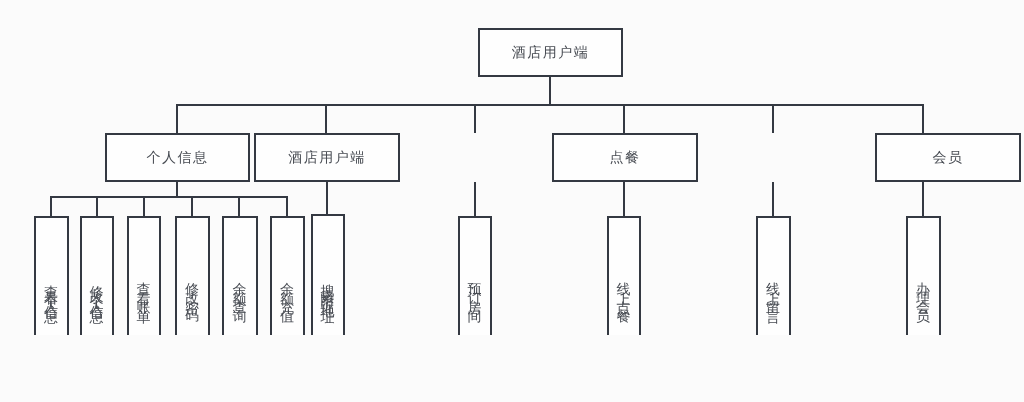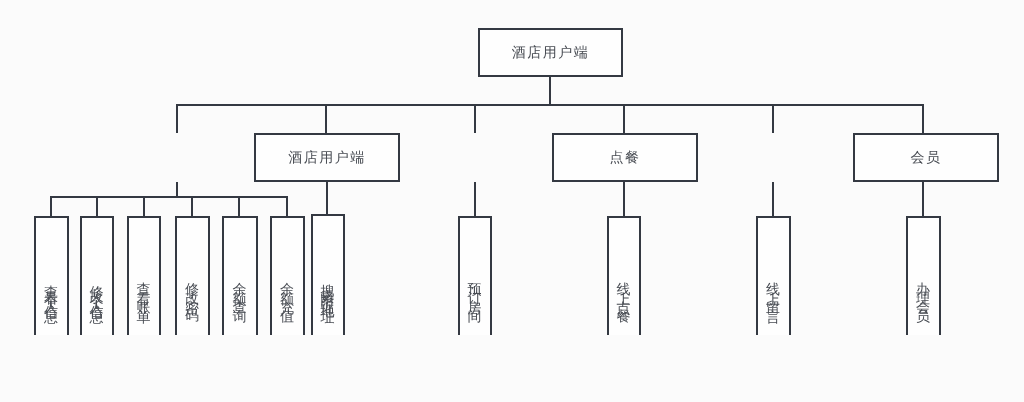--- a/index.html
+++ b/index.html
@@ -72,27 +72,30 @@
   <div class="line" style="left:326px;top:182px;width:2px;height:34px"></div>
   <div class="line" style="left:474px;top:182px;width:2px;height:34px"></div>
   <div class="line" style="left:623px;top:182px;width:2px;height:34px"></div>
   <div class="line" style="left:772px;top:182px;width:2px;height:34px"></div>
   <div class="line" style="left:922px;top:182px;width:2px;height:34px"></div>
 
   <div class="node" style="left:478px;top:28px;width:145px;height:49px">
     <span class="lbl">酒店用户端</span>
   </div>
 
+  <div class="node" style="left:105px;top:133px;width:145px;height:49px">
+    <span class="lbl">个人信息</span>
+  </div>
   <div class="node" style="left:254px;top:133px;width:146px;height:49px">
     <span class="lbl">酒店用户端</span>
   </div>
   <div class="node" style="left:552px;top:133px;width:146px;height:49px">
     <span class="lbl">点餐</span>
   </div>
-  <div class="node" style="left:853px;top:133px;width:146px;height:49px">
+  <div class="node" style="left:875px;top:133px;width:146px;height:49px">
     <span class="lbl">会员</span>
   </div>
 
   <div class="node" style="left:34px;top:216px;width:35px;height:146px">
     <span class="vlbl long">查看个人信息</span>
   </div>
   <div class="node" style="left:80px;top:216px;width:34px;height:146px">
     <span class="vlbl long">修改个人信息</span>
   </div>
   <div class="node" style="left:127px;top:216px;width:34px;height:146px">

